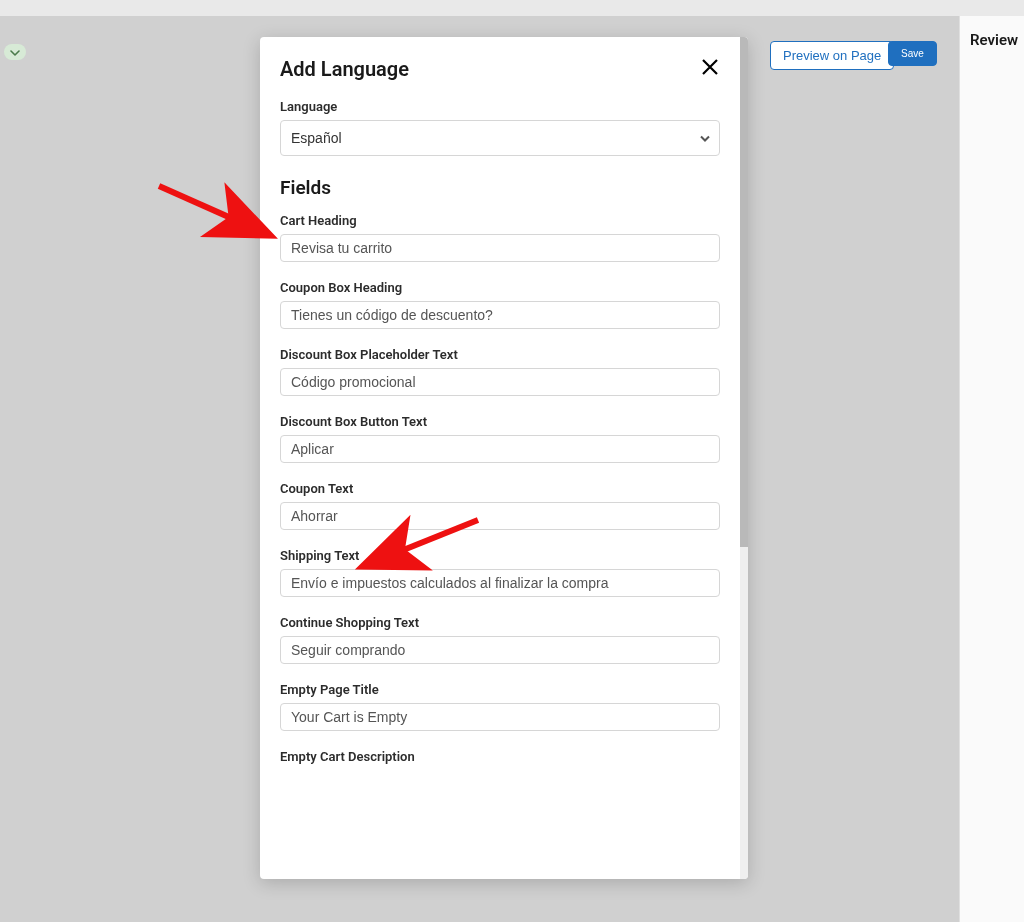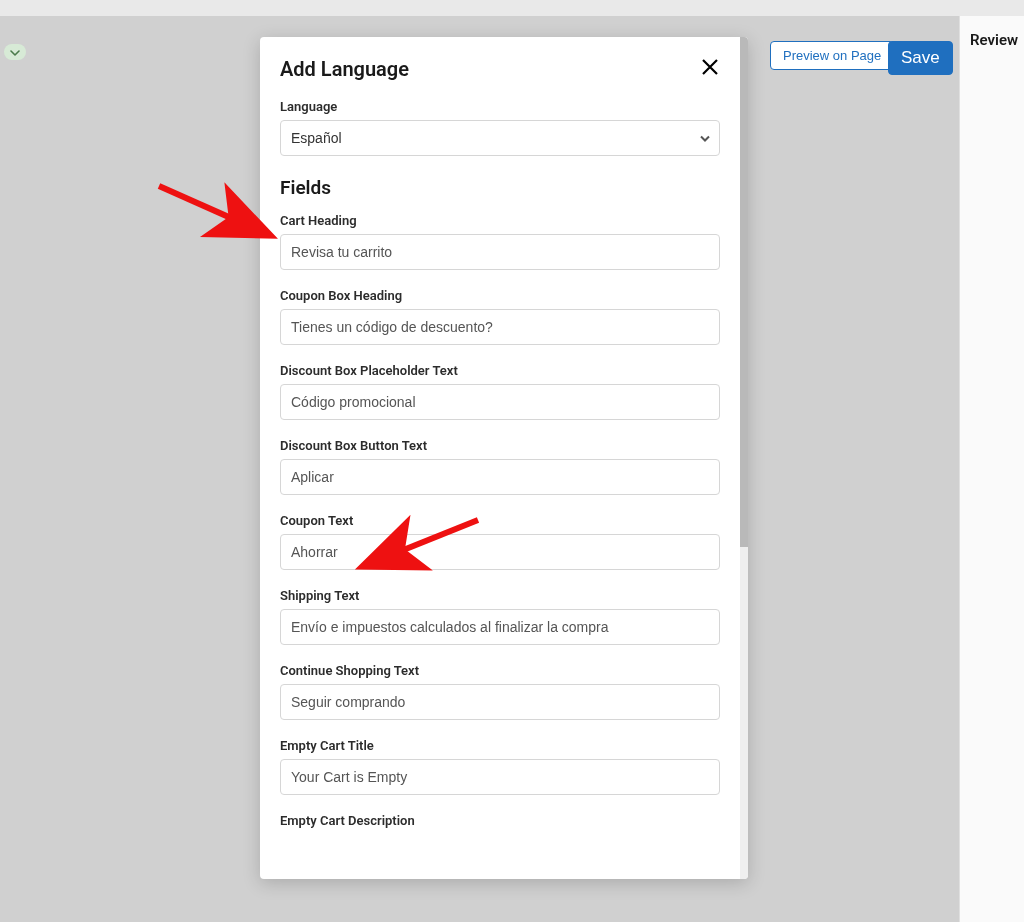--- a/index.html
+++ b/index.html
@@ -26,21 +26,21 @@
   }
   .preview-btn {
     position:absolute; left:770px; top:41px;
     background:#fff; border:1px solid #1f6fbf; color:#1f6fbf;
     font-size:13px; font-weight:500; padding:6px 12px; border-radius:4px;
     cursor:pointer;
   }
   .save-btn {
     position:absolute; left:888px; top:41px;
     background:#1f6fbf; border:1px solid #1f6fbf; color:#fff;
-    font-size:17px; font-weight:500; padding:6px 12px; border-radius:4px;
+    font-size:10px; font-weight:500; padding:6px 12px; border-radius:4px;
     cursor:pointer;
   }
   .modal {
     position:absolute; left:260px; top:37px; width:488px; height:842px;
     background:#fff; border-radius:4px; box-shadow:0 4px 18px rgba(0,0,0,.18);
     overflow:hidden;
   }
   .modal-scroll-track {
     position:absolute; right:0; top:0; width:8px; bottom:0;
     background:#efefef;
@@ -62,21 +62,21 @@
     width:100%; height:36px; border:1px solid #d6d6d6; border-radius:4px;
     padding:0 30px 0 10px; font-size:14px; color:#333; background:#fff;
     appearance:none; position:relative;
   }
   .select-wrap { position:relative; margin-bottom:20px;border-radius:10px; }
   .select-caret { position:absolute; right:10px; top:50%; transform:translateY(-50%); pointer-events:none; }
   .select-caret svg { width:10px; height:10px; stroke:#555; stroke-width:2; }
   .section-head { font-size:19px; font-weight:600; color:#1a1a1a; margin:6px 0 14px 0; }
   .field { margin-bottom:18px; }
   .input {
-    width:100%; height:36px; border:1px solid #d6d6d6; border-radius:4px;
+    width:100%; height:28px; border:1px solid #d6d6d6; border-radius:4px;
     padding:4px 10px; font-size:14px; color:#555; background:#fff;
   }
   .input::placeholder { color:#888; }
   
   .arrow { position:absolute; pointer-events:none; }
   .arrow svg { overflow:visible; }
 </style>
 </head>
 <body>
 
@@ -147,21 +147,21 @@
     </div>
     <div class="field">
       <label class="label">Shipping Text</label>
       <input class="input" value="Envío e impuestos calculados al finalizar la compra" style="">
     </div>
     <div class="field">
       <label class="label">Continue Shopping Text</label>
       <input class="input" value="Seguir comprando" style="">
     </div>
     <div class="field">
-      <label class="label">Empty Cart Title</label>
+      <label class="label">Empty Page Title</label>
       <input class="input" value="Your Cart is Empty" style="">
     </div>
     <div class="field" style="margin-bottom:0;">
       <label class="label">Empty Cart Description</label>
     </div>
   </div>
 </div>
 
 <div class="arrow" style="left:159px; top:186px;">
   <svg width="120" height="60">

